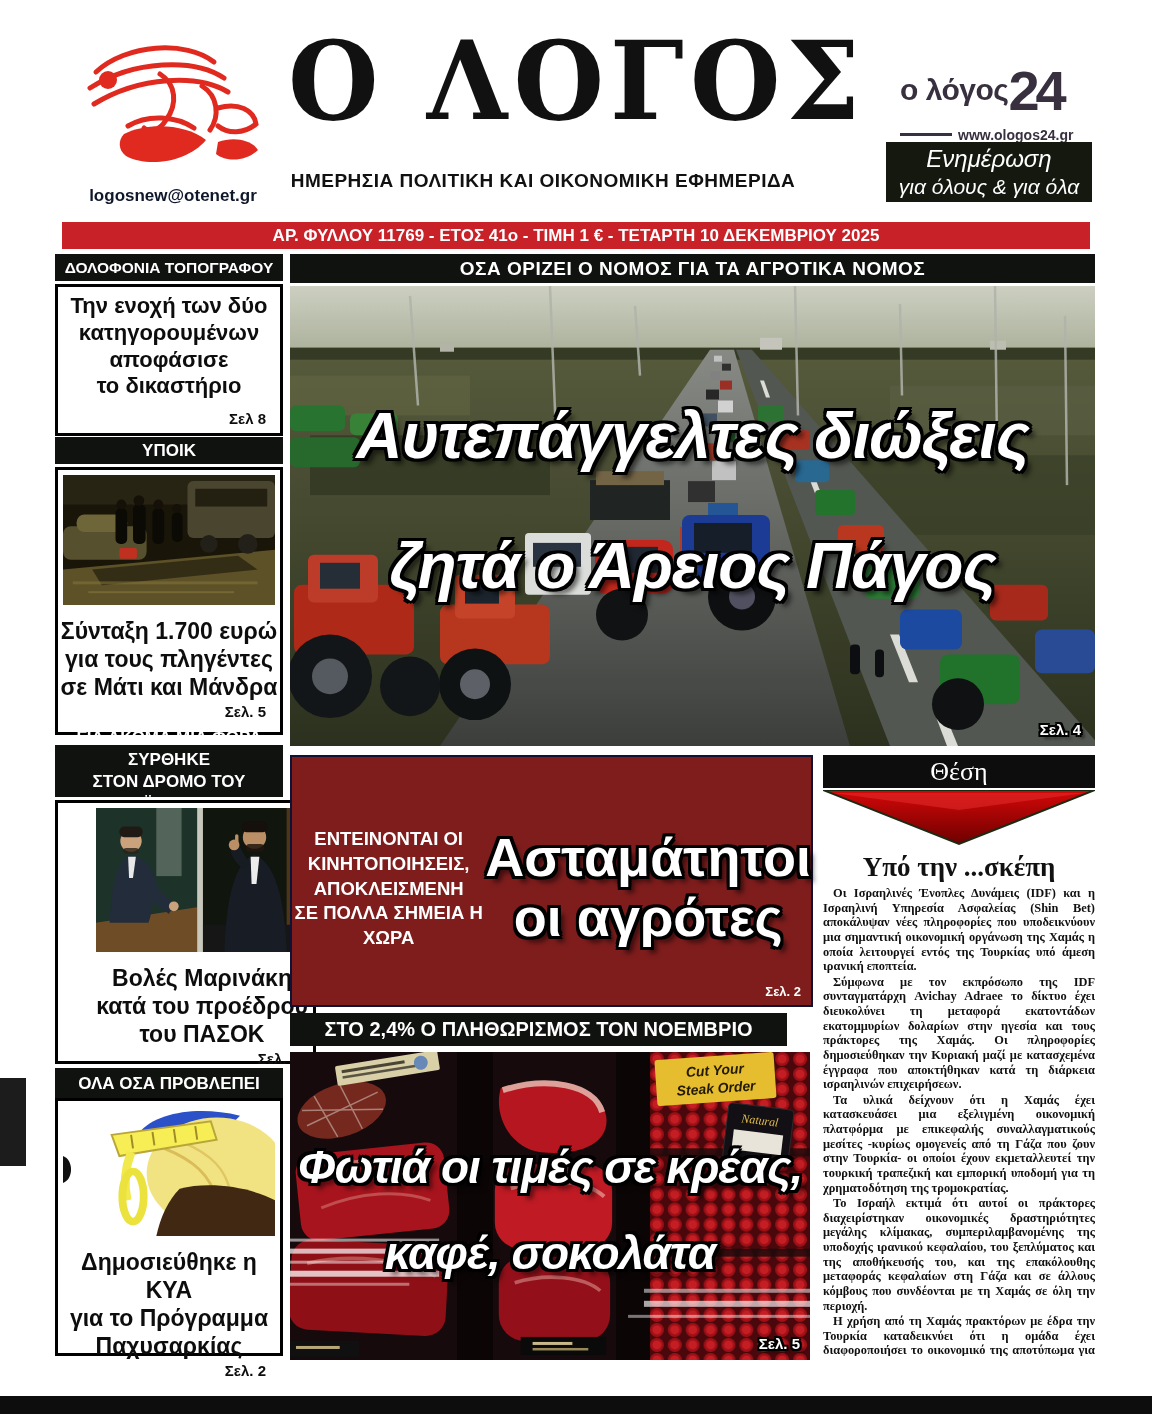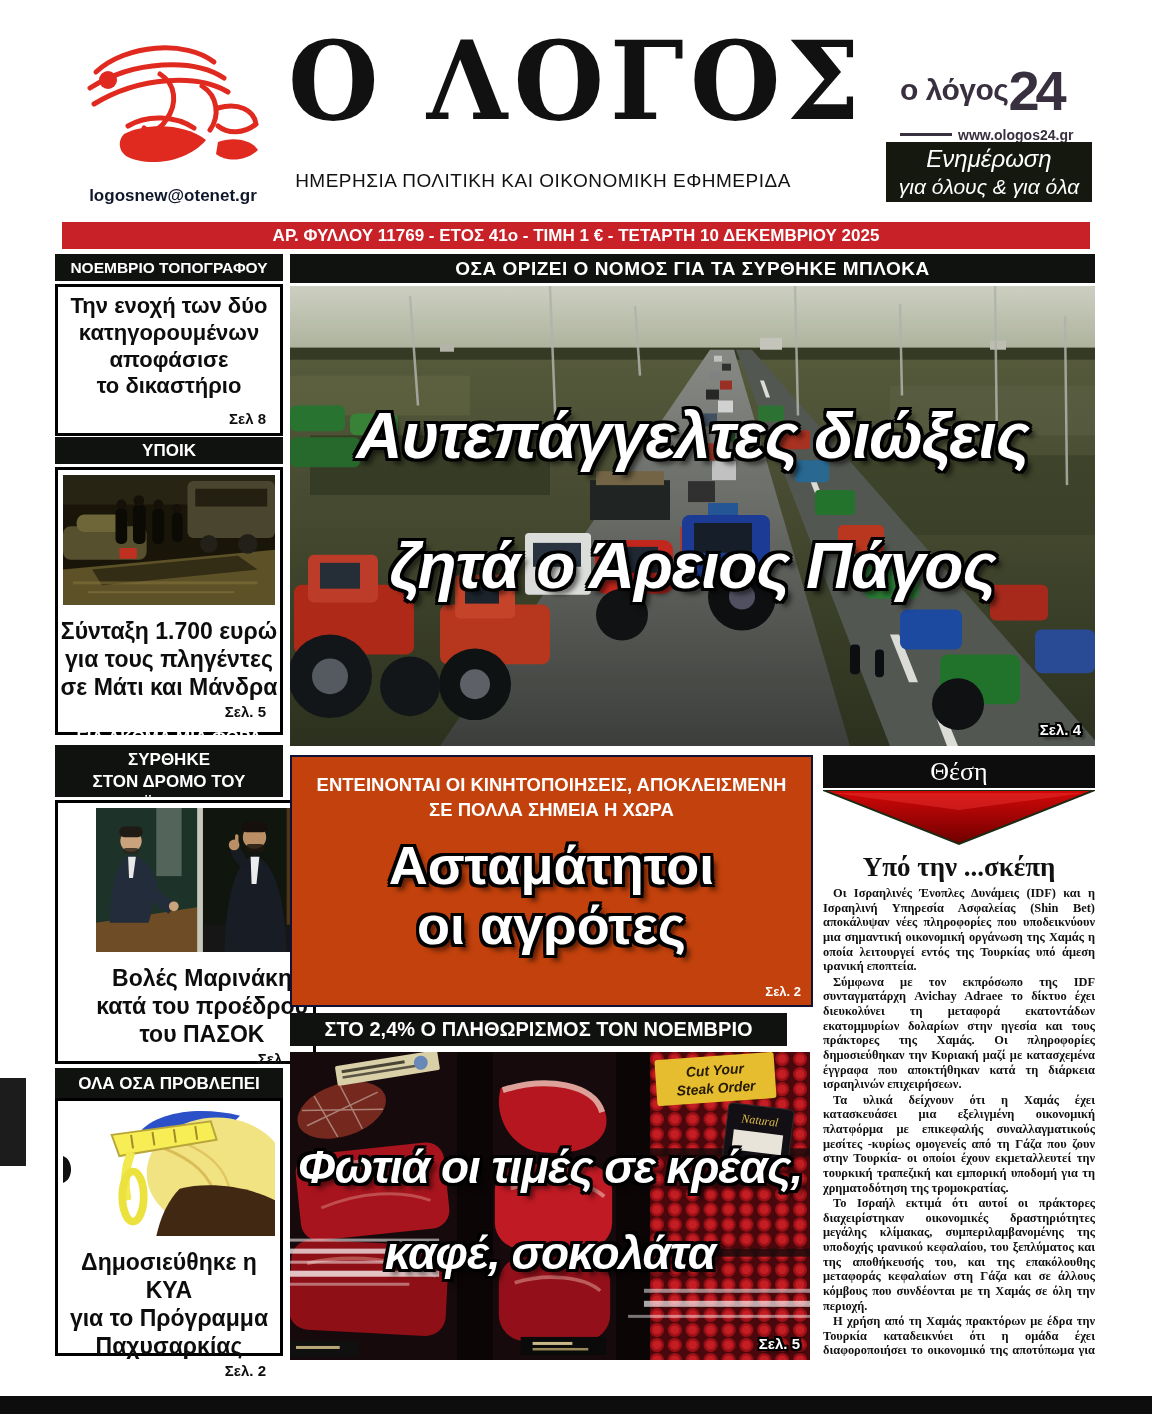--- a/index.html
+++ b/index.html
@@ -3,21 +3,21 @@
 <meta charset="utf-8">
 <style>
   html,body{margin:0;padding:0;background:#e8e8e8;}
   #page{position:relative;width:1152px;height:1414px;background:#ffffff;overflow:hidden;
         font-family:"Liberation Sans",sans-serif;color:#111;}
   .abs{position:absolute;}
   .ctr{text-align:center;}
   
   .mast-title{font-family:"DejaVu Serif",serif;font-weight:bold;font-size:104px;line-height:1;
               letter-spacing:6px;transform:scaleY(1.04);white-space:nowrap;}
-  .mast-sub{font-weight:normal;font-size:19px;letter-spacing:.5px;}
+  .mast-sub{font-weight:bold;font-size:19px;letter-spacing:.5px;}
   .mast-email{font-weight:bold;font-size:17px;color:#0f172a;}
   .site-name{font-weight:bold;font-size:30px;color:#38303f;letter-spacing:-.5px;}
   .site-24{font-weight:bold;font-size:56px;color:#38303f;letter-spacing:-4px;vertical-align:-10px;}
   .site-url{font-weight:bold;font-size:14px;color:#38303f;}
   .url-dash{display:inline-block;width:52px;border-top:3px solid #38303f;vertical-align:4px;margin-right:6px;}
   .tagline-box{background:#14180f;color:#fff;font-style:italic;display:flex;flex-direction:column;
                justify-content:center;align-items:center;}
   .tagline-box .l1{font-size:24px;line-height:1.2;}
   .tagline-box .l2{font-size:21px;line-height:1.2;}
   .issue-bar{background:#C92128;color:#fff;font-weight:bold;font-size:17px;display:flex;
@@ -33,21 +33,21 @@
     text-shadow:-3px -3px 0 #000,0 -3px 0 #000,3px -3px 0 #000,-3px 0 0 #000,3px 0 0 #000,
      -3px 3px 0 #000,0 3px 0 #000,3px 3px 0 #000,-2px -2px 0 #000,2px -2px 0 #000,
      -2px 2px 0 #000,2px 2px 0 #000,6px 6px 5px rgba(0,0,0,.55);}
   .outline-sm{color:#fff;
     text-shadow:-2px -2px 0 #000,0 -2px 0 #000,2px -2px 0 #000,-2px 0 0 #000,2px 0 0 #000,
      -2px 2px 0 #000,0 2px 0 #000,2px 2px 0 #000,4px 4px 3px rgba(0,0,0,.5);}
   .lead-head{font-size:64px;font-weight:bold;font-style:italic;letter-spacing:-1px;line-height:1;white-space:nowrap;}
   .meat-head{font-size:46px;font-weight:bold;font-style:italic;letter-spacing:-1px;line-height:1;white-space:nowrap;}
   .photo-ref{font-weight:bold;font-size:15px;}
   
-  .blue-panel{background:#c2410c;border:2px solid #101235;display:flex;flex-direction:column;
+  .blue-panel{background:#7f1d1d;border:2px solid #101235;display:flex;flex-direction:row;
               align-items:center;}
   .blue-kicker{color:#fff;font-weight:bold;font-size:18.5px;line-height:1.35;text-align:center;}
   .blue-head{font-size:54px;font-weight:bold;line-height:1.12;letter-spacing:0;}
   
   .opinion-bar{background:#0d0d0d;color:#fff;font-family:"Liberation Serif",serif;font-size:26px;
                display:flex;align-items:center;justify-content:center;}
   .op-title{font-family:"Liberation Serif",serif;font-weight:bold;font-size:27px;text-align:center;}
   .op-body{font-family:"Liberation Serif",serif;font-weight:bold;font-size:12.4px;line-height:1.18;
            text-align:justify;}
   .op-body p{margin:0 0 1px 0;text-indent:10px;}
@@ -88,21 +88,21 @@
   <div class="abs" style="left:900px;top:126px;width:210px;">
     <span class="url-dash"></span><span class="site-url">www.ologos24.gr</span>
   </div>
   <div class="abs tagline-box" style="left:886px;top:142px;width:206px;height:60px;">
     <div class="l1">Ενημέρωση</div>
     <div class="l2">για όλους &amp; για όλα</div>
   </div>
 
   <div class="abs issue-bar" style="left:62px;top:222px;width:1028px;height:27px;">ΑΡ. ΦΥΛΛΟΥ 11769 - ΕΤΟΣ 41ο - ΤΙΜΗ 1 € - ΤΕΤΑΡΤΗ 10 ΔΕΚΕΜΒΡΙΟΥ 2025</div>
 
-  <div class="abs kicker-bar" style="left:55px;top:254px;width:228px;height:27px;font-size:15.5px;">ΝΟΕΜΒΡΙΟ ΤΟΠΟΓΡΑΦΟΥ</div>
+  <div class="abs kicker-bar" style="left:55px;top:254px;width:228px;height:27px;font-size:15.5px;">ΔΟΛΟΦΟΝΙΑ ΤΟΠΟΓΡΑΦΟΥ</div>
   <div class="abs side-box" style="left:55px;top:284px;width:222px;height:140px;padding-top:6px;">
     <div class="side-head">
       <div>Την ενοχή των δύο</div>
       <div>κατηγορουμένων</div>
       <div>αποφάσισε</div>
       <div>το δικαστήριο</div>
     </div>
     <div class="page-ref" style="margin:10px 14px 0 0;">Σελ 8</div>
   </div>
 
@@ -209,21 +209,21 @@
       </svg>
     </div>
     <div class="side-head" style="margin-top:8px;font-size:23px;">
       <div>Δημοσιεύθηκε η ΚΥΑ</div>
       <div>για το Πρόγραμμα</div>
       <div>Παχυσαρκίας</div>
     </div>
     <div class="page-ref" style="margin:2px 14px 0 0;">Σελ. 2</div>
   </div>
 
-  <div class="abs kicker-bar" style="left:290px;top:254px;width:805px;height:29px;font-size:19px;letter-spacing:.5px;">ΟΣΑ ΟΡΙΖΕΙ Ο ΝΟΜΟΣ ΓΙΑ ΤΑ ΣΥΡΘΗΚΕ ΜΠΛΟΚΑ</div>
+  <div class="abs kicker-bar" style="left:290px;top:254px;width:805px;height:29px;font-size:19px;letter-spacing:.5px;">ΟΣΑ ΟΡΙΖΕΙ Ο ΝΟΜΟΣ ΓΙΑ ΤΑ ΑΓΡΟΤΙΚΑ ΝΟΜΟΣ</div>
 
   <div class="abs" style="left:290px;top:286px;width:805px;height:460px;">
     <svg width="805" height="460" viewBox="0 0 805 462" preserveAspectRatio="none" style="display:block;">
       <defs>
         <linearGradient id="sky" x1="0" y1="0" x2="0" y2="1">
           <stop offset="0" stop-color="#d8dbcc"></stop>
             <stop offset="1" stop-color="#aeb49c"></stop>
         </linearGradient>
         <linearGradient id="fld" x1="0" y1="0" x2="0" y2="1">
           <stop offset="0" stop-color="#5c6040"></stop>

